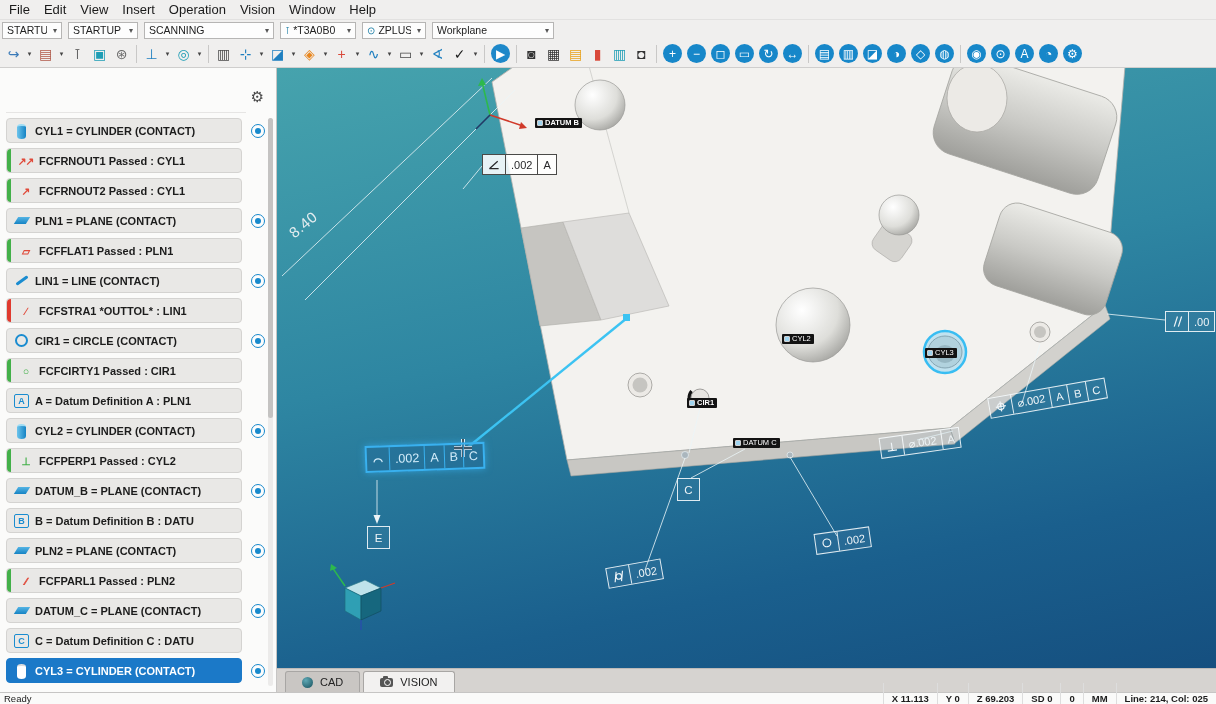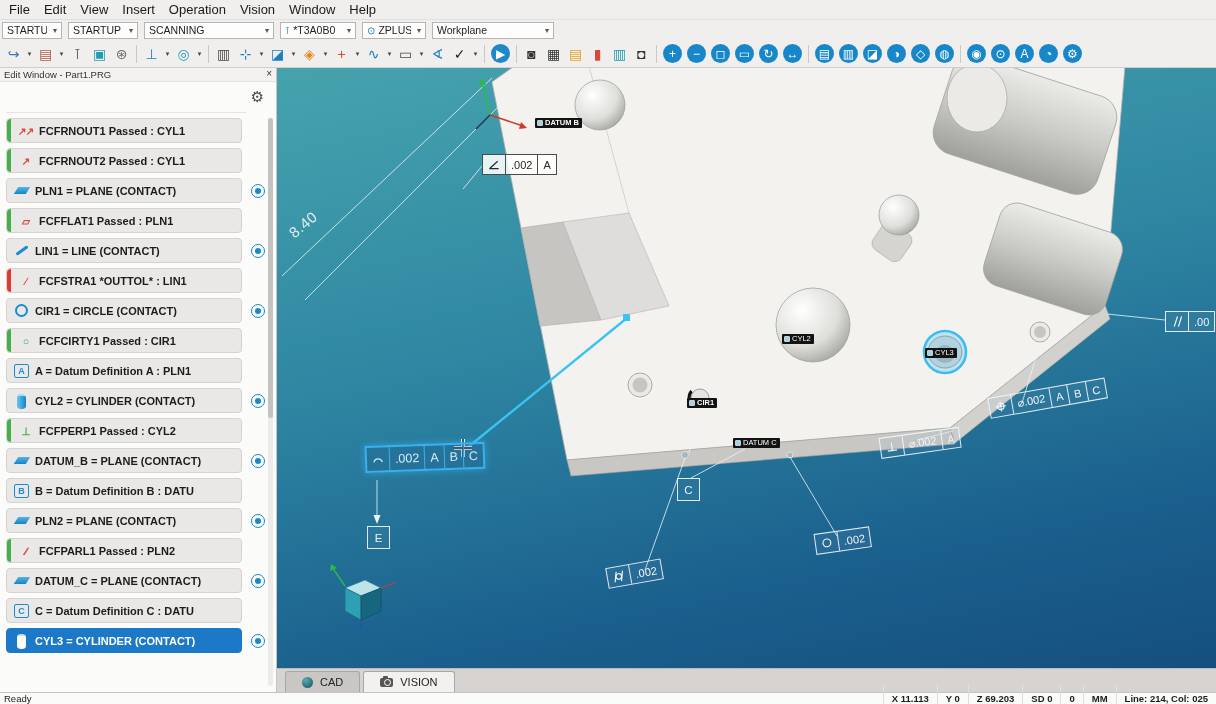--- a/index.html
+++ b/index.html
@@ -182,27 +182,28 @@
       <div class="tb-icon circled" style="color: rgb(255, 255, 255); background: rgb(23, 135, 201);">◍</div>
       <div class="tb-sep"></div>
       <div class="tb-icon circled" style="color: rgb(255, 255, 255); background: rgb(23, 135, 201);">◉</div>
       <div class="tb-icon circled" style="color: rgb(255, 255, 255); background: rgb(23, 135, 201);">⊙</div>
       <div class="tb-icon circled" style="color: rgb(255, 255, 255); background: rgb(23, 135, 201);">A</div>
       <div class="tb-icon circled" style="color: rgb(255, 255, 255); background: rgb(23, 135, 201);">◔</div>
       <div class="tb-icon circled" style="color: rgb(255, 255, 255); background: rgb(23, 135, 201);">⚙</div>
     </div>
 
   <div class="left-panel">
-    <div class="panel-titlebar">
-      <div class="panel-title">Edit Window - Part1.PRG</div>
-      <div class="panel-close">×</div>
-    </div>
     <div class="panel-gear">⚙</div>
     <div class="panel-divider"></div>
     <div class="items">
+        <div class="item">
+          <span class="fi fi-cylinder"></span>
+          <span class="lbl">CYL1 = CYLINDER (CONTACT)</span>
+          <span class="eye"></span>
+        </div>
         <div class="item has-strip">
           <span class="strip" style="background: rgb(67, 176, 73);"></span>
           <span class="fi fi-glyph" style="color: rgb(224, 74, 58);">↗↗</span>
           <span class="lbl">FCFRNOUT1 Passed : CYL1</span>
         </div>
         <div class="item has-strip">
           <span class="strip" style="background: rgb(67, 176, 73);"></span>
           <span class="fi fi-glyph" style="color: rgb(224, 74, 58);">↗</span>
           <span class="lbl">FCFRNOUT2 Passed : CYL1</span>
         </div>

